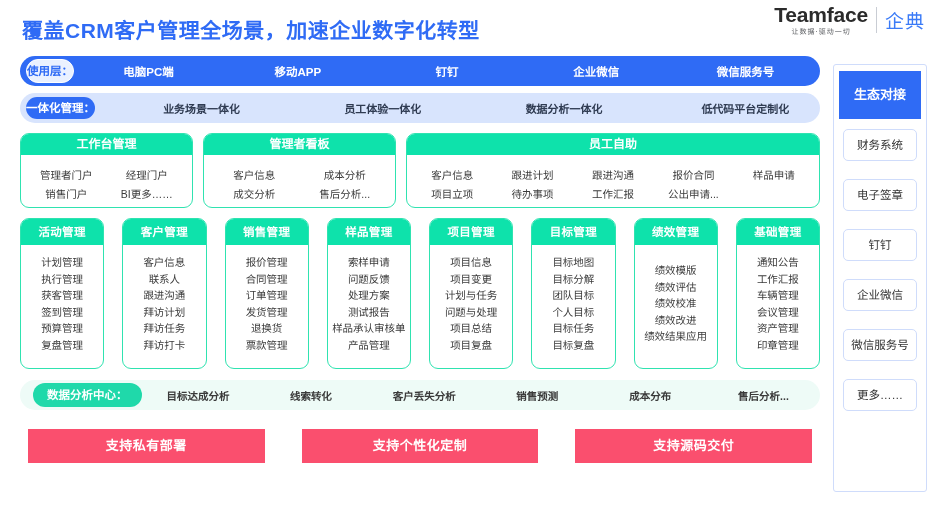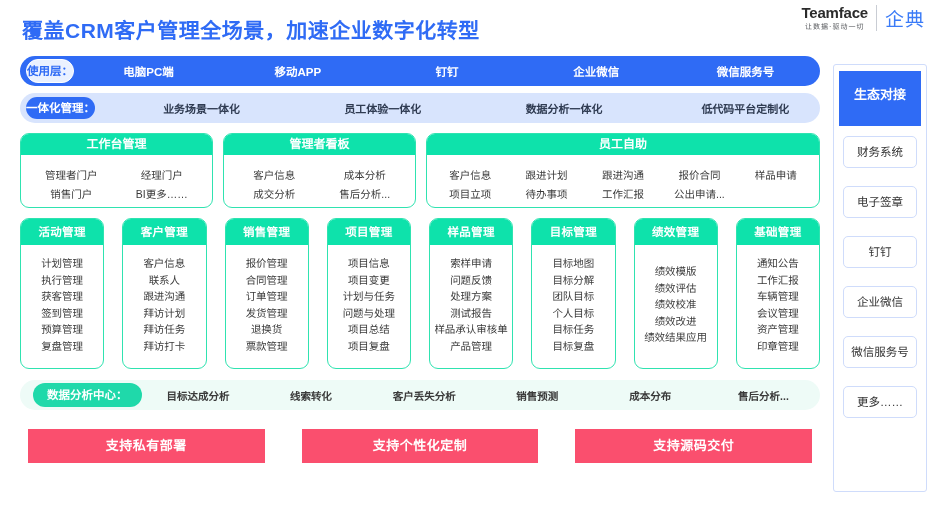--- a/index.html
+++ b/index.html
@@ -38,21 +38,21 @@
     top: 4px;
     display: flex;
     align-items: center;
     gap: 8px;
   }
   .brand-left {
     text-align: center;
     line-height: 1;
   }
   .brand-name {
-    font-size: 15px;
+    font-size: 21px;
     font-weight: bold;
     color: #2b2b2b;
     letter-spacing: -0.2px;
   }
   .brand-tag {
     font-size: 7px;
     color: #55575b;
     letter-spacing: 1px;
     margin-top: 3px;
   }
@@ -152,21 +152,21 @@
     gap: 10px;
     margin-top: 10px;
   }
   .panel {
     border: 1px solid #2fe3b0;
     border-radius: 9px;
     background: #ffffff;
     overflow: hidden;
     box-sizing: border-box;
   }
-  .panel.w1 { width: 193px; }
+  .panel.w1 { width: 173px; }
   .panel.w2 { width: 193px; }
   .panel.w3 { flex: 1 1 auto; }
   .panel-head {
     background: #0ee2ab;
     color: #ffffff;
     font-size: 12px;
     font-weight: bold;
     text-align: center;
     height: 21px;
     line-height: 21px;
@@ -186,20 +186,21 @@
     color: #3a3a3a;
     text-align: center;
     white-space: nowrap;
   }
 
   
   .cards {
     display: flex;
     gap: 18px;
     margin-top: 10px;
+    font-family: Liberation Serif, serif;
   }
   .card {
     flex: 1 1 0;
     border: 1px solid #2fe3b0;
     border-radius: 9px;
     background: #ffffff;
     overflow: hidden;
     box-sizing: border-box;
     height: 151px;
     display: flex;
@@ -287,21 +288,21 @@
   }
 
   
   .eco-head {
     margin: 6px 5px 0 5px;
     background: #2f6bf5;
     color: #ffffff;
     font-size: 13px;
     font-weight: bold;
     text-align: center;
-    height: 55px;
+    height: 48px;
     line-height: 48px;
   }
   .eco-list {
     padding: 10px 9px 0 9px;
   }
   .eco-item {
     height: 30px;
     line-height: 30px;
     text-align: center;
     border: 1px solid #cfdcfb;
@@ -431,40 +432,40 @@
           <span>报价管理</span>
           <span>合同管理</span>
           <span>订单管理</span>
           <span>发货管理</span>
           <span>退换货</span>
           <span>票款管理</span>
         </div>
       </div>
 
       <div class="card">
+        <div class="card-head">样品管理</div>
+        <div class="card-body">
+          <span>索样申请</span>
+          <span>问题反馈</span>
+          <span>处理方案</span>
+          <span>测试报告</span>
+          <span>样品承认审核单</span>
+          <span>产品管理</span>
+        </div>
+      </div>
+
+      <div class="card">
         <div class="card-head">项目管理</div>
         <div class="card-body">
           <span>项目信息</span>
           <span>项目变更</span>
           <span>计划与任务</span>
           <span>问题与处理</span>
           <span>项目总结</span>
           <span>项目复盘</span>
-        </div>
-      </div>
-
-      <div class="card">
-        <div class="card-head">样品管理</div>
-        <div class="card-body">
-          <span>索样申请</span>
-          <span>问题反馈</span>
-          <span>处理方案</span>
-          <span>测试报告</span>
-          <span>样品承认审核单</span>
-          <span>产品管理</span>
         </div>
       </div>
 
       <div class="card">
         <div class="card-head">目标管理</div>
         <div class="card-body">
           <span>目标地图</span>
           <span>目标分解</span>
           <span>团队目标</span>
           <span>个人目标</span>

